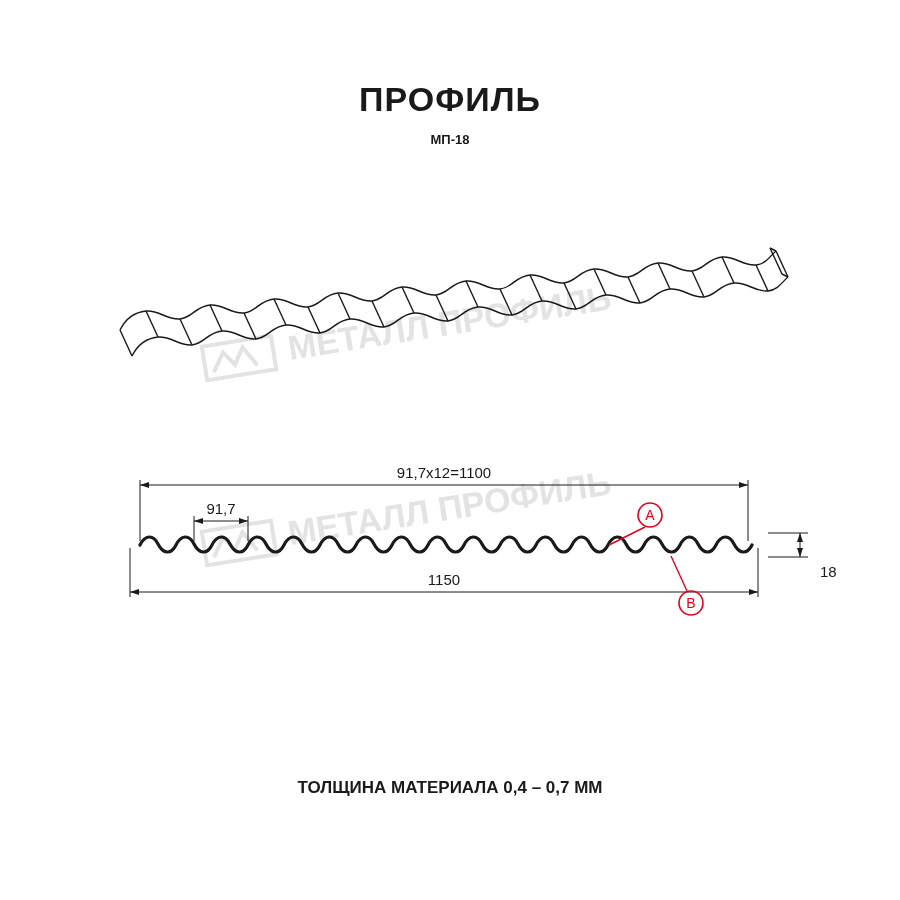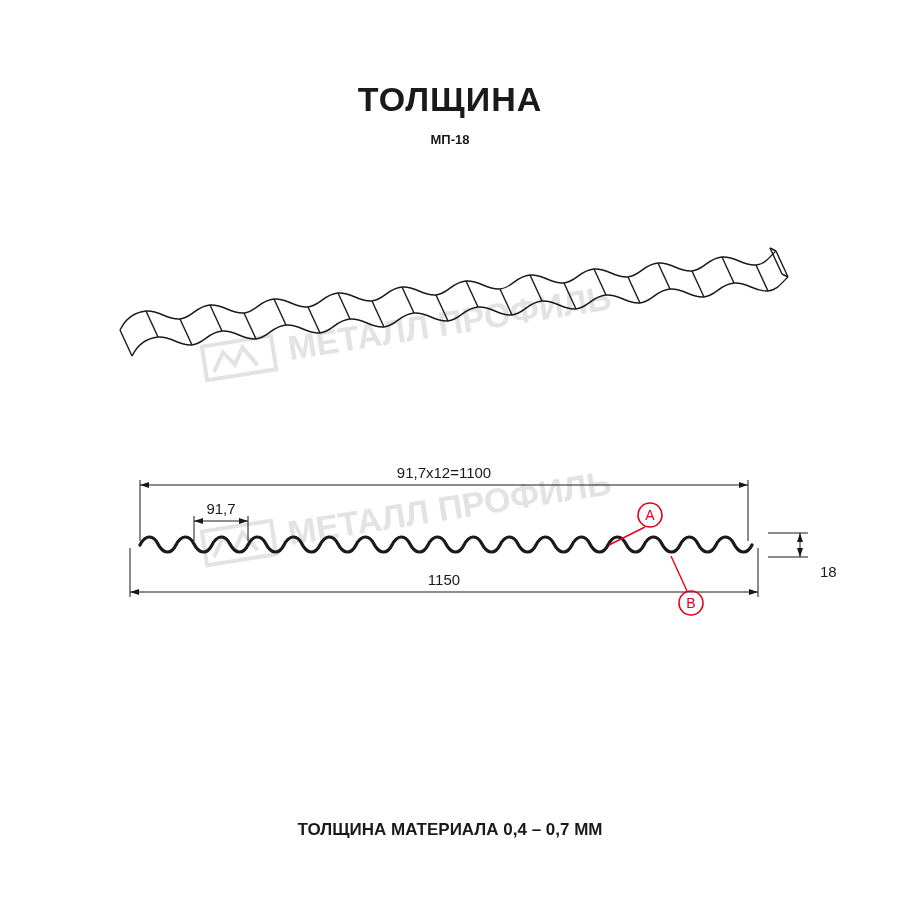--- a/index.html
+++ b/index.html
@@ -36,21 +36,21 @@
     top: 132px;
     left: 0;
     width: 900px;
     text-align: center;
     font-size: 13px;
     font-weight: bold;
     color: #1a1a1a;
   }
   .footer-note {
     position: absolute;
-    top: 820px;
+    top: 778px;
     left: 0;
     width: 900px;
     text-align: center;
     font-size: 17px;
     font-weight: bold;
     color: #1a1a1a;
   }
   .drawing {
     position: absolute;
     top: 0;
@@ -62,21 +62,21 @@
   .wm {
     fill: #e3e3e3;
     font-weight: bold;
   }
 </style>
 </head>
 <body>
 
 <div class="page">
 
-  <div class="title">ТОЛЩИНА</div>
+  <div class="title">ПРОФИЛЬ</div>
   <div class="subtitle">МП-18</div>
 
   <svg class="drawing" width="900" height="900" viewBox="0 0 900 900">
 
     <g opacity="1">
       <text class="wm" x="290" y="360" font-size="34" transform="rotate(-9 290 360)">МЕТАЛЛ ПРОФИЛЬ</text>
       <g transform="rotate(-9 290 360)">
         <path d="M205 333 h70 v34 h-70 z" fill="none" stroke="#e3e3e3" stroke-width="4"></path>
         <path d="M213 360 l12 -18 l10 14 l10 -16 l12 20" fill="none" stroke="#e3e3e3" stroke-width="4"></path>
       </g>

